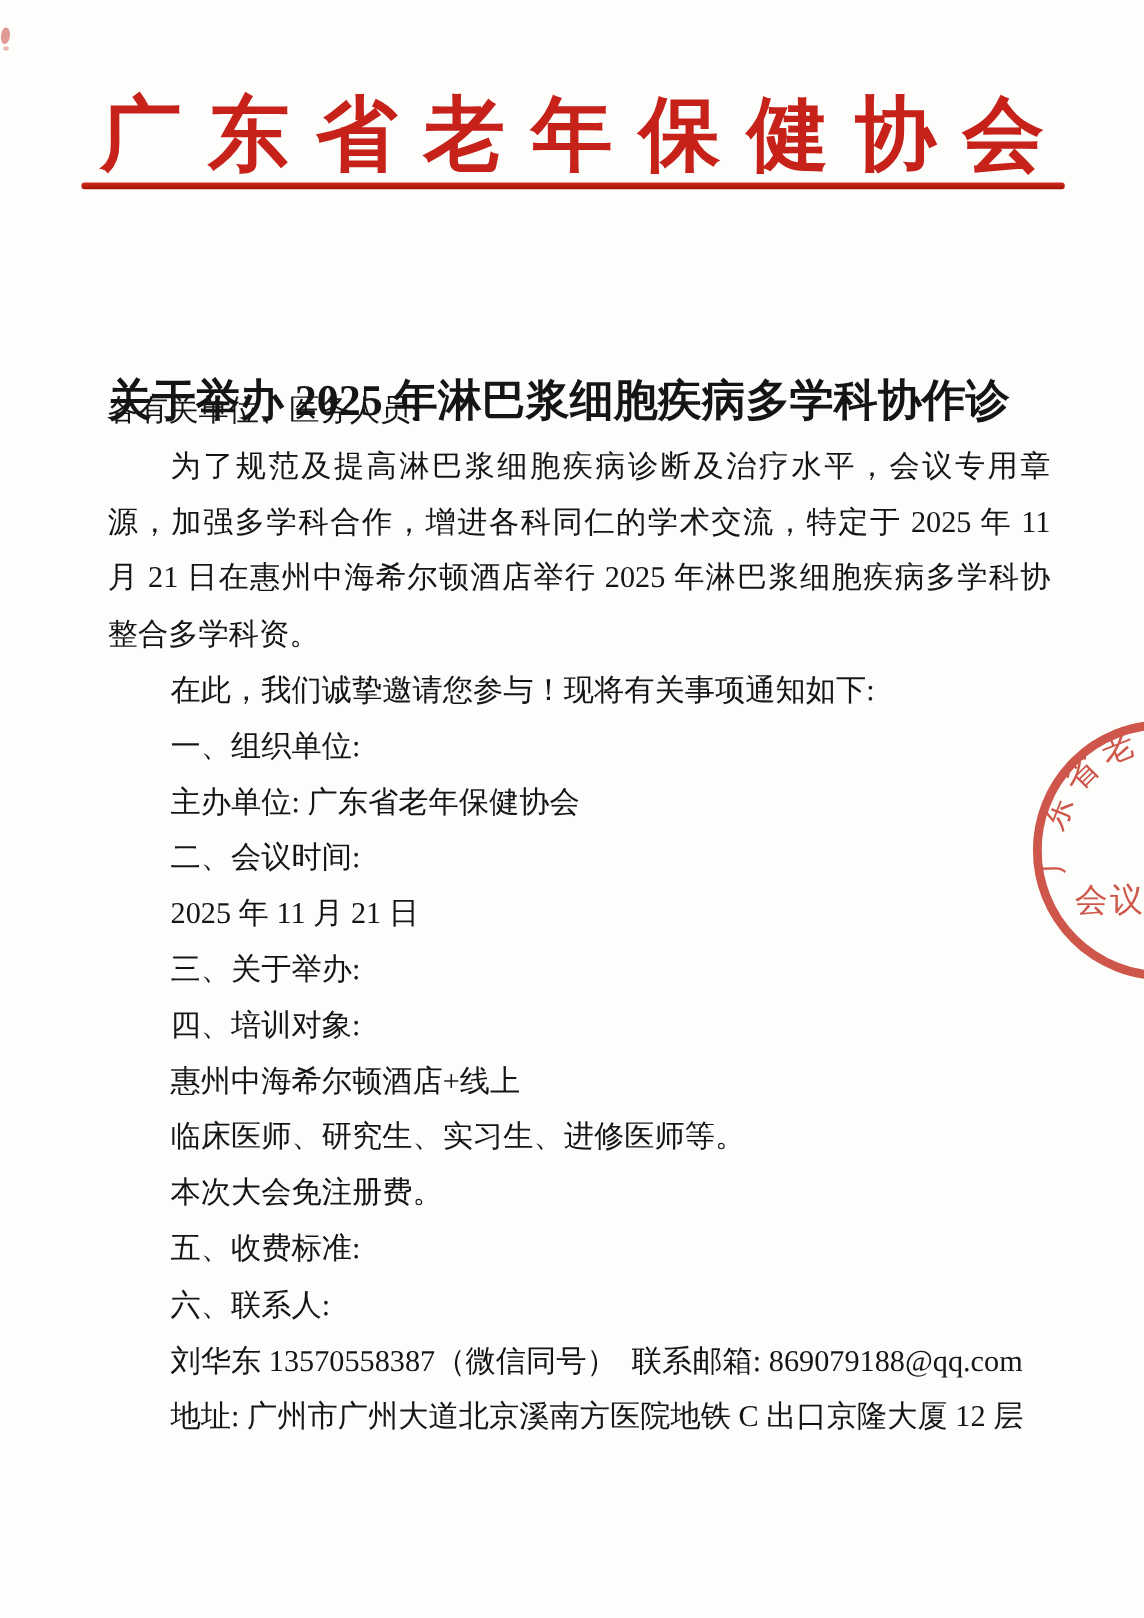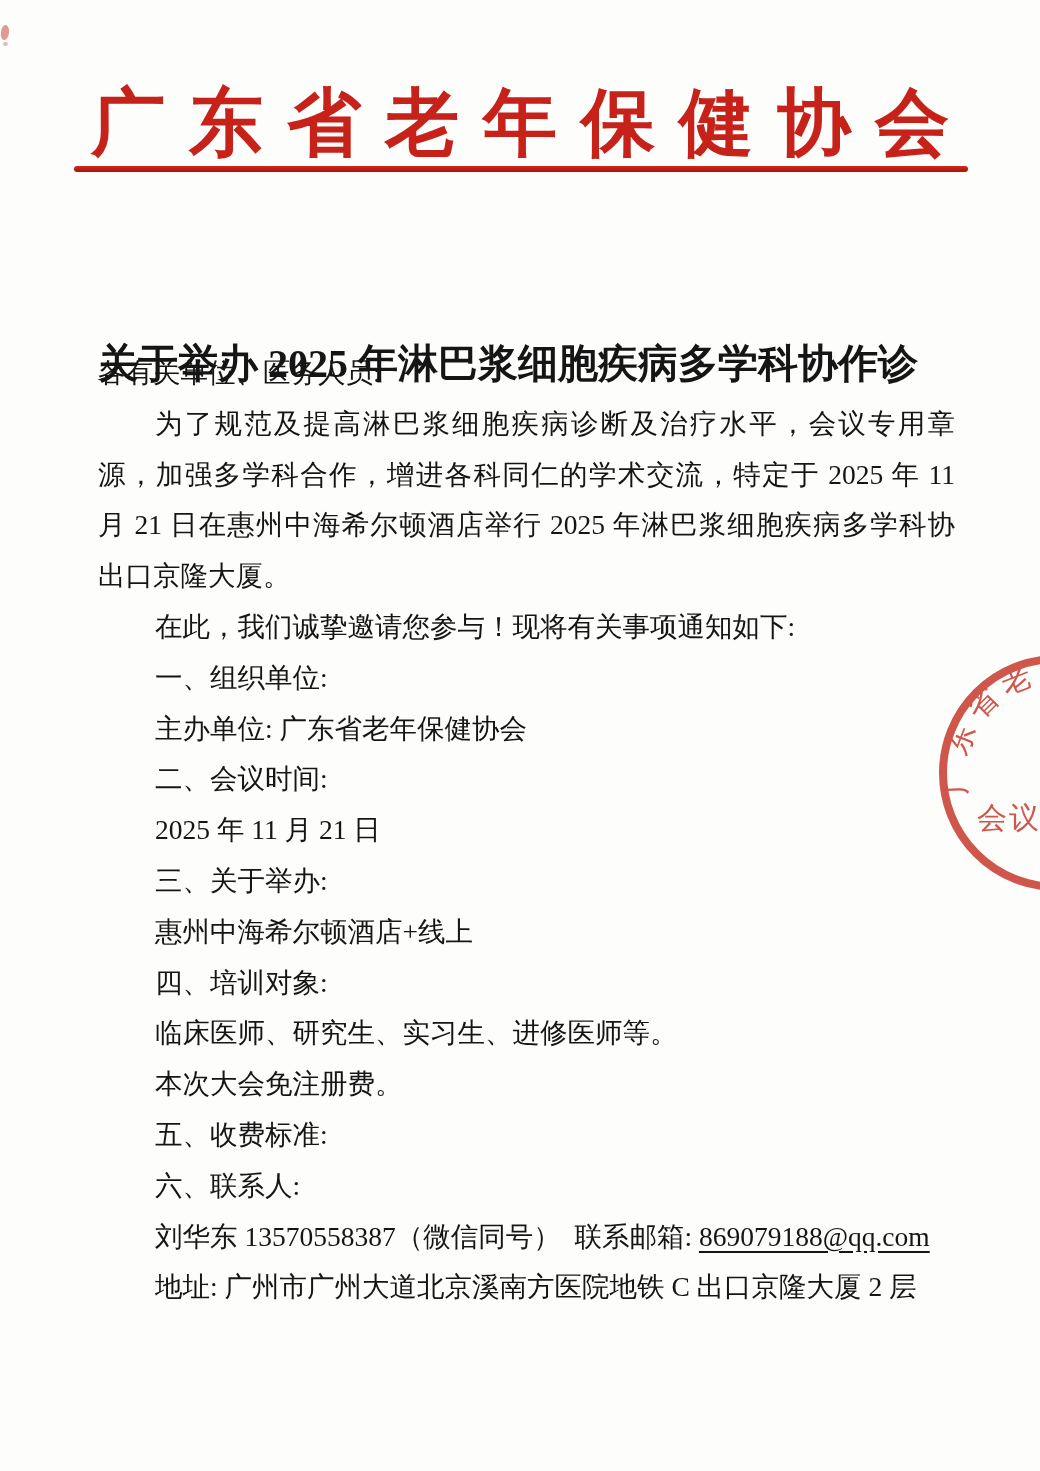--- a/index.html
+++ b/index.html
@@ -60,21 +60,21 @@
     white-space: pre-wrap;
     overflow: visible;
   }
   .bold { font-weight: 400; }
   .indent { padding-left: 57px; }
   .just {
     text-align: justify;
     text-align-last: justify;
     text-justify: inter-character;
   }
-  .email { text-decoration: underline; text-underline-offset: 5px; }
+  .email { text-underline-offset: 5px; }
   
   .stamp {
     position: absolute; left: 930px; top: 630px;
     width: 260px; height: 272px;
     opacity: 0.85;
   }
 </style>
 </head>
 <body>
 
@@ -86,37 +86,37 @@
 
 <div class="notice-title">
   <div>关于举办 2025 年淋巴浆细胞疾病多学科协作诊</div>
 </div>
 
 <div class="doc-body">
   <div class="line bold">各有关单位、医务人员:</div>
   <div class="line indent just">为了规范及提高淋巴浆细胞疾病诊断及治疗水平，会议专用章</div>
   <div class="line just">源，加强多学科合作，增进各科同仁的学术交流，特定于 2025 年 11</div>
   <div class="line just">月 21 日在惠州中海希尔顿酒店举行 2025 年淋巴浆细胞疾病多学科协</div>
-  <div class="line">出口京隆大厦。</div>
+  <div class="line">整合多学科资。</div>
   <div class="line indent">在此，我们诚挚邀请您参与！现将有关事项通知如下:</div>
 
   <div class="line indent bold">一、组织单位:</div>
   <div class="line indent">主办单位: 广东省老年保健协会</div>
   <div class="line indent bold">二、会议时间:</div>
   <div class="line indent">2025 年 11 月 21 日</div>
   <div class="line indent bold">三、关于举办:</div>
+  <div class="line indent bold">四、培训对象:</div>
   <div class="line indent">惠州中海希尔顿酒店+线上</div>
-  <div class="line indent bold">四、培训对象:</div>
   <div class="line indent">临床医师、研究生、实习生、进修医师等。</div>
   <div class="line indent">本次大会免注册费。</div>
   <div class="line indent bold">五、收费标准:</div>
   <div class="line indent bold">六、联系人:</div>
 
   <div class="line indent"><span>刘华东 13570558387（微信同号）  联系邮箱: </span><span class="email">869079188@qq.com</span></div>
-  <div class="line indent">地址: 广州市广州大道北京溪南方医院地铁 C 出口京隆大厦 2 层</div>
+  <div class="line indent">地址: 广州市广州大道北京溪南方医院地铁 C 出口京隆大厦 12 层</div>
 </div>
 
 <svg class="stamp" viewBox="0 0 260 272" xmlns="http://www.w3.org/2000/svg">
   <defs>
     <path id="stamp-arc" d="M 38.6 168.4 A 92 92 0 1 1 213.5 174.5" fill="none"></path>
   </defs>
   <circle cx="127" cy="143" r="114" fill="none" stroke="#c63a2c" stroke-width="8"></circle>
   <text font-family="Liberation Serif, DejaVu Serif, serif" font-size="30" letter-spacing="7.5" fill="#c63a2c">
     <textPath href="#stamp-arc" startOffset="4">广东省老年保健协会</textPath>
   </text>

